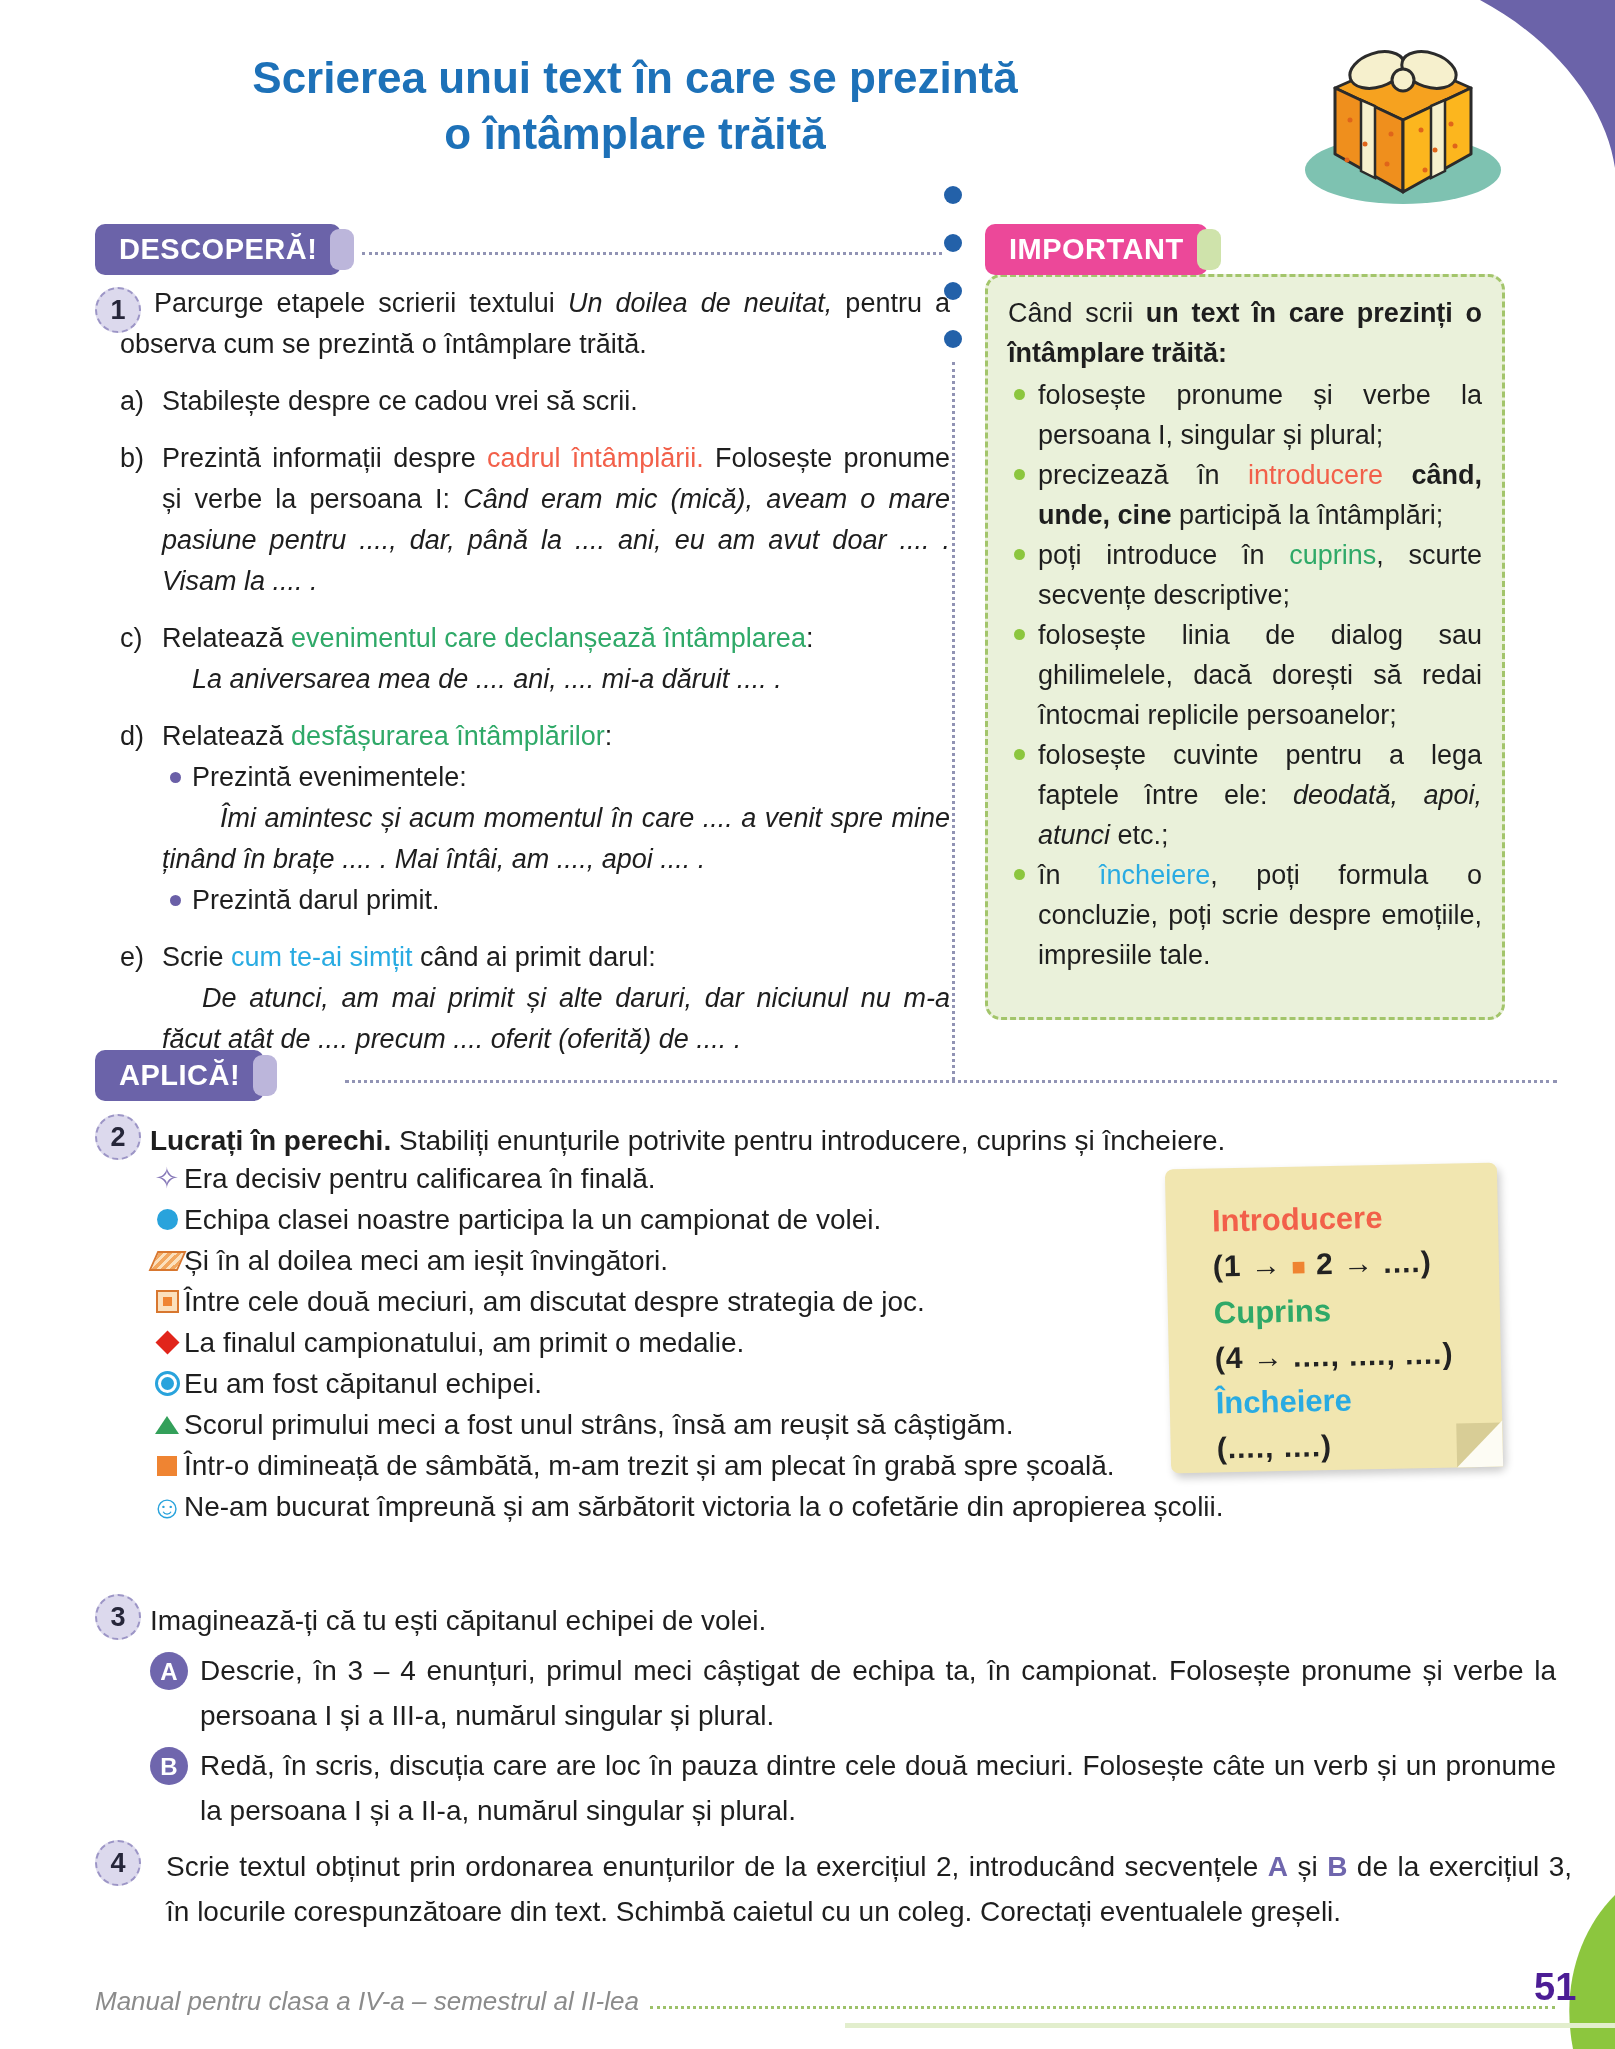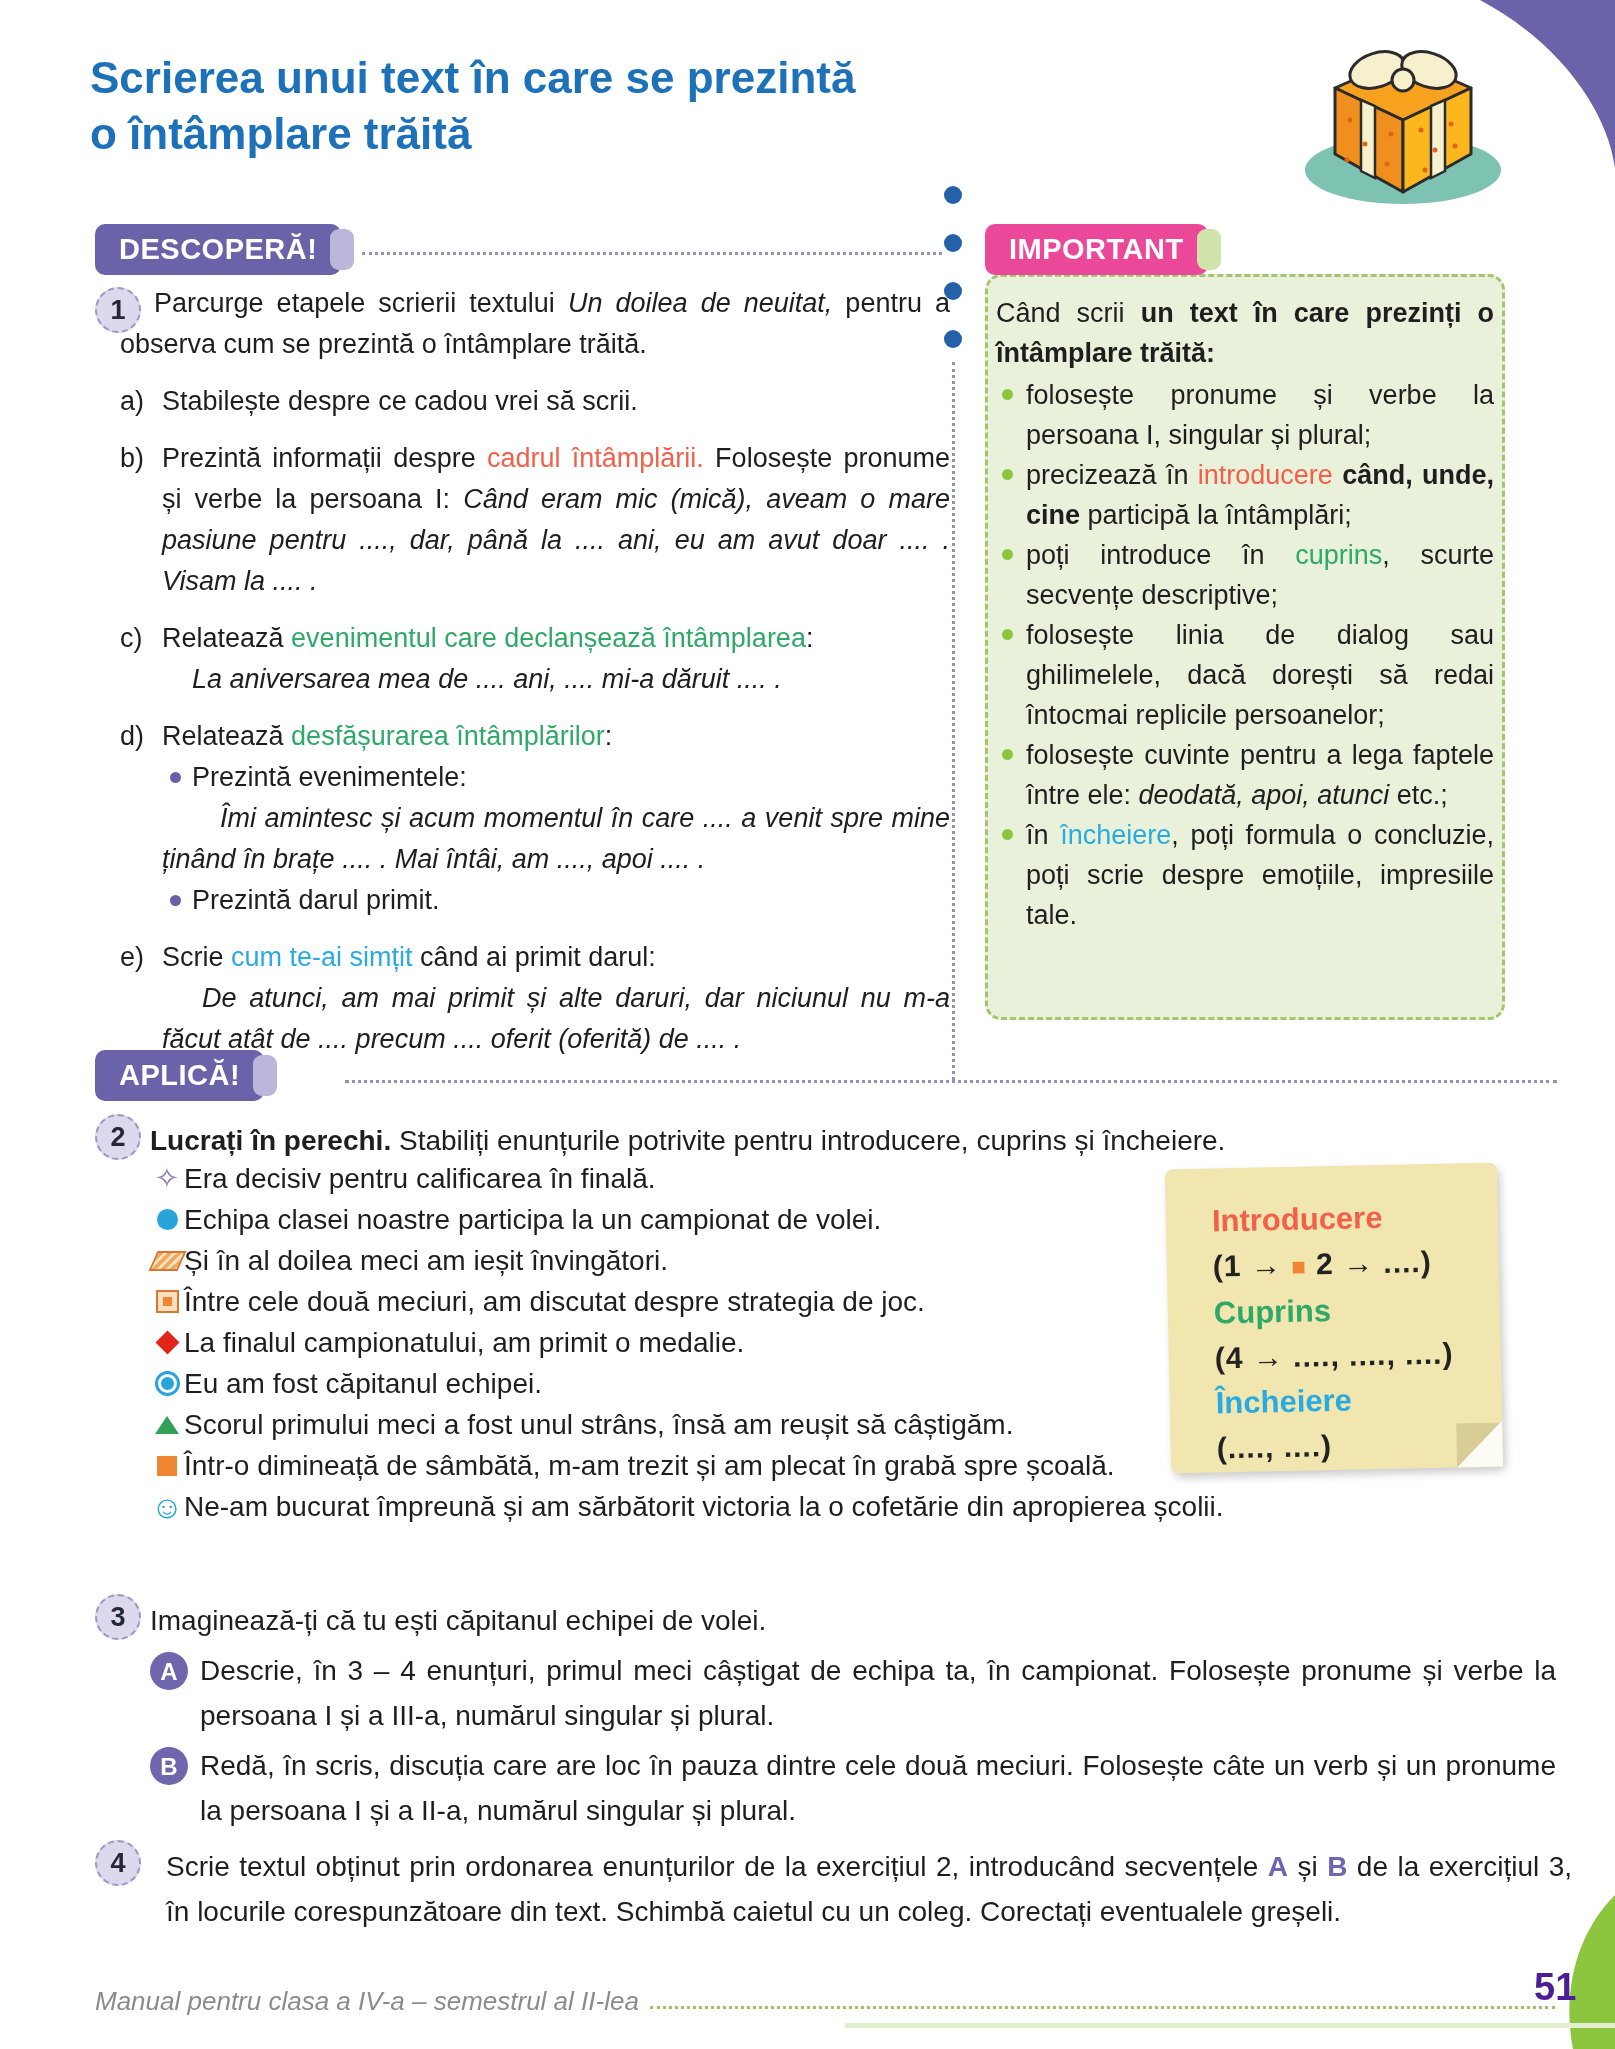--- a/index.html
+++ b/index.html
@@ -5,21 +5,21 @@
   html,body{margin:0;padding:0;background:#e9e9e9;}
   .page{position:relative;width:1615px;height:2049px;background:#ffffff;overflow:hidden;
         font-family:"Liberation Sans",sans-serif;color:#1e1e1e;margin:0 auto;}
 
   
   .corner-purple{position:absolute;top:0;right:0;width:170px;height:172px;}
   .corner-green{position:absolute;bottom:0;right:0;width:62px;height:162px;}
   .gift{position:absolute;left:1285px;top:28px;width:230px;height:180px;}
 
   
-  .title{position:absolute;left:90px;top:50px;width:1090px;
+  .title{position:absolute;left:90px;top:50px;width:1090px;text-align:center;
          color:#1d71b8;font-weight:bold;font-size:44px;line-height:56px;}
 
   
   .tag{position:absolute;z-index:2;color:#fff;font-weight:bold;font-size:29px;
        padding:9px 24px;border-radius:10px;letter-spacing:.5px;}
   .tag::after{content:"";position:absolute;z-index:-1;right:-13px;top:5px;bottom:5px;
        width:24px;border-radius:9px;}
   .tag-purple{background:#6b63a9;}
   .tag-purple::after{background:#bcb6db;}
   .tag-green{background:#ec4899;}
@@ -54,21 +54,21 @@
   .jt{text-align:justify;margin-top:16px;}
   .exm-c{padding-left:30px;}
   .exm-d{text-indent:58px;text-align:justify;}
   .exm-e{text-indent:40px;text-align:justify;}
   .subb{position:relative;padding-left:30px;}
   .pdot{position:absolute;left:8px;top:15px;width:11px;height:11px;border-radius:50%;background:#6a5fa7;}
 
   
   .imp-box{position:absolute;left:985px;top:274px;width:520px;height:746px;background:#eaf1da;
            border:3px dashed #a3c56b;border-radius:16px;box-sizing:border-box;
-           padding:16px 8px;font-size:27px;line-height:40px;}
+           padding:16px 20px;font-size:27px;line-height:40px;}
   .imp-intro{text-align:justify;margin:0 0 2px;}
   .ibullet{position:relative;padding-left:30px;text-align:justify;}
   .ibullet::before{content:"";position:absolute;left:6px;top:14px;width:11px;height:11px;
                    border-radius:50%;background:#8cc63e;}
 
   
   .ex2-statement{position:absolute;left:150px;top:1120px;width:1405px;font-size:28px;line-height:41px;}
   .ex2-list{position:absolute;left:150px;top:1158px;width:1405px;}
   .l2item{display:flex;align-items:center;height:41px;font-size:28px;}
   .mk{display:inline-flex;width:34px;flex:0 0 34px;justify-content:center;align-items:center;}

